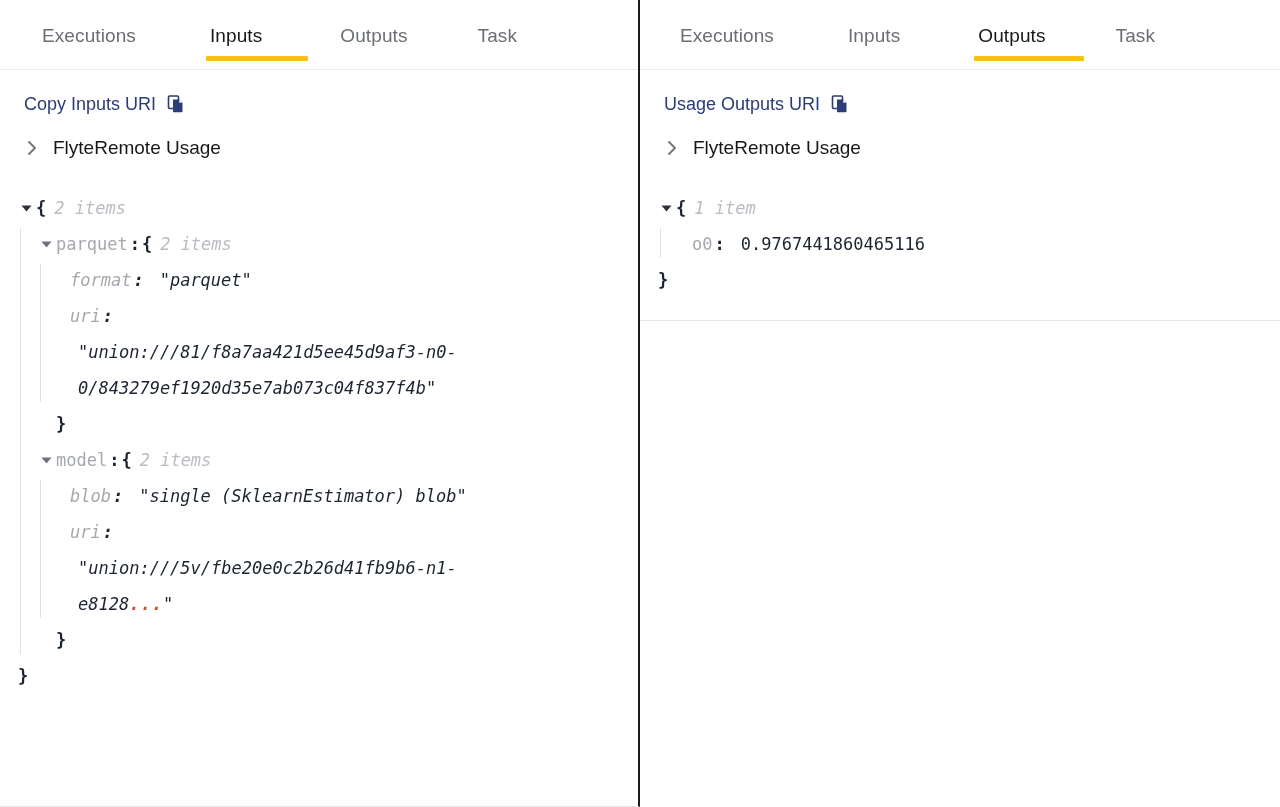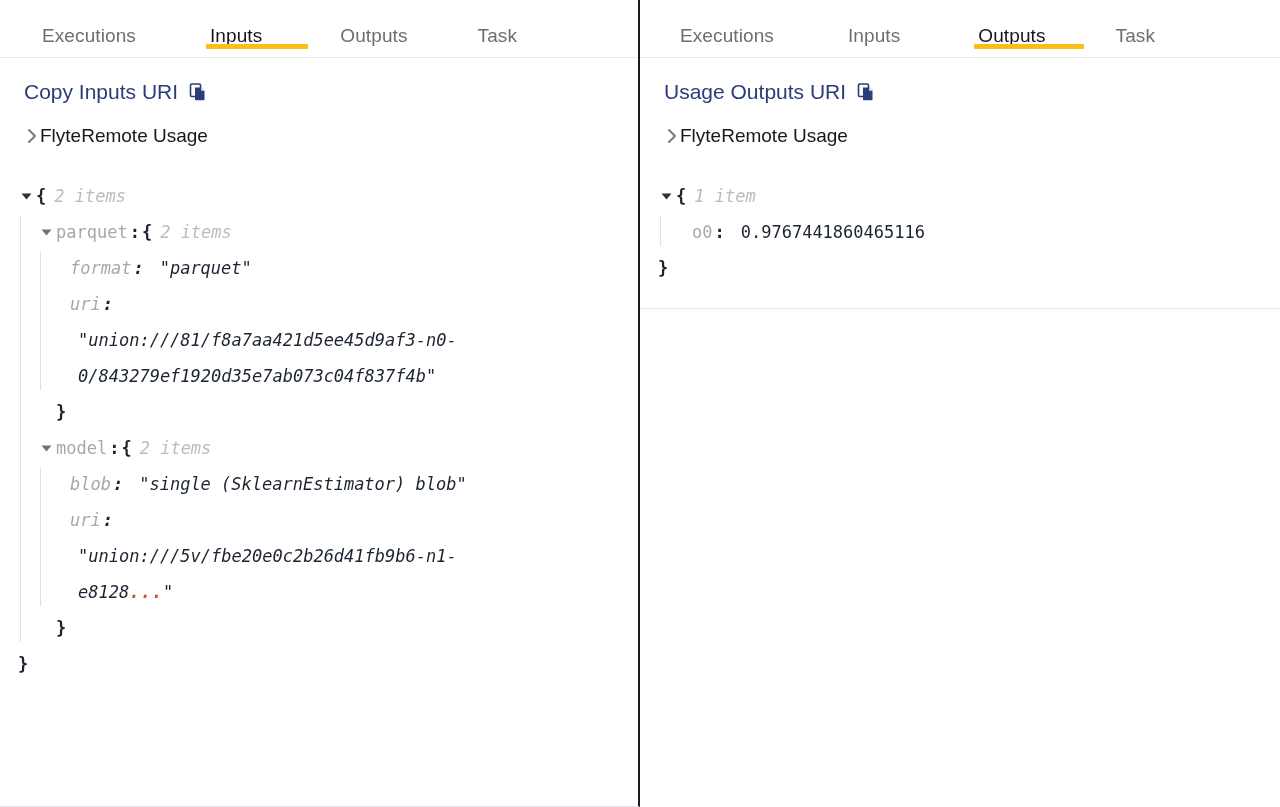--- a/index.html
+++ b/index.html
@@ -34,21 +34,21 @@
     border-bottom: 1px solid #e6e7ea;
   }
   .panel-right {
     width: 640px;
     height: 807px;
   }
 
   
   .tabbar {
     position: relative;
-    height: 58px;
+    height: 70px;
     border-bottom: 1px solid #e9eaec;
     box-sizing: border-box;
   }
   .tabbar-inner {
     display: flex;
     align-items: flex-start;
     height: 100%;
     padding-left: 24px;
     box-sizing: border-box;
   }
@@ -104,36 +104,37 @@
 
   .copy-row {
     display: flex;
     align-items: center;
     gap: 10px;
     padding: 22px 0 0 24px;
     cursor: pointer;
     width: max-content;
   }
   .copy-label {
-    font-size: 21px;
+    font-size: 18px;
     line-height: 24px;
     color: #2b3c78;
     white-space: nowrap;
   }
   .copy-icon {
     display: inline-flex;
     width: 20px;
     height: 20px;
     align-items: center;
     justify-content: center;
   }
 
   .node-row {
     display: flex;
     align-items: center;
+    gap: 13px;
     padding: 20px 0 0 24px;
     width: max-content;
     cursor: pointer;
   }
   .chevron {
     width: 16px;
     height: 20px;
     display: inline-flex;
     align-items: center;
     justify-content: center;

